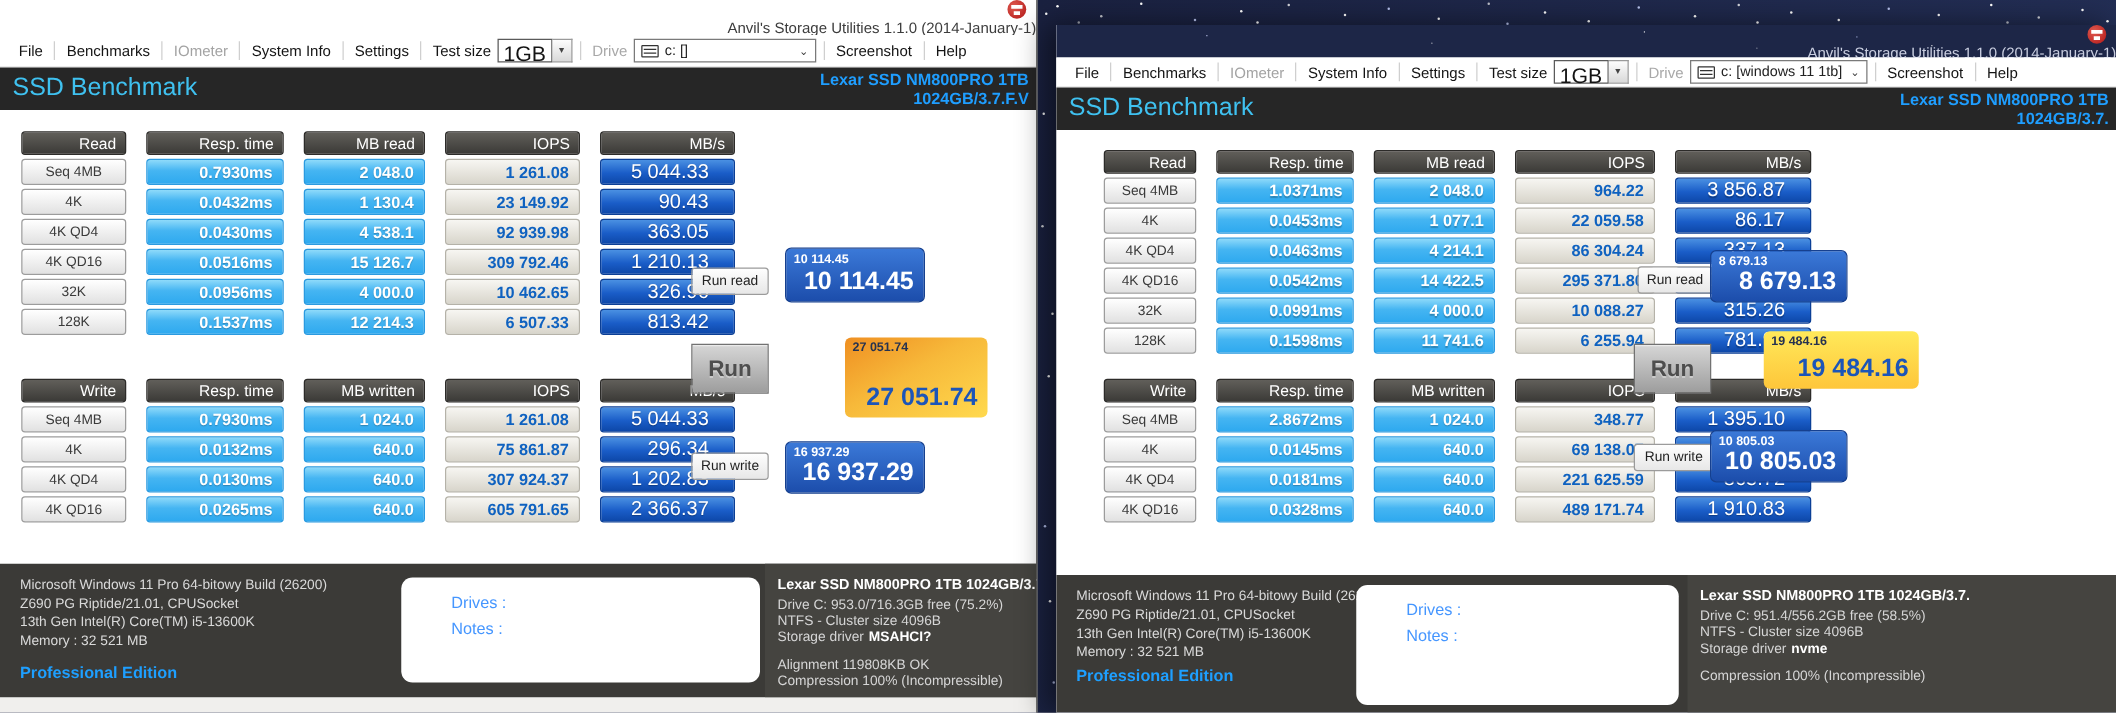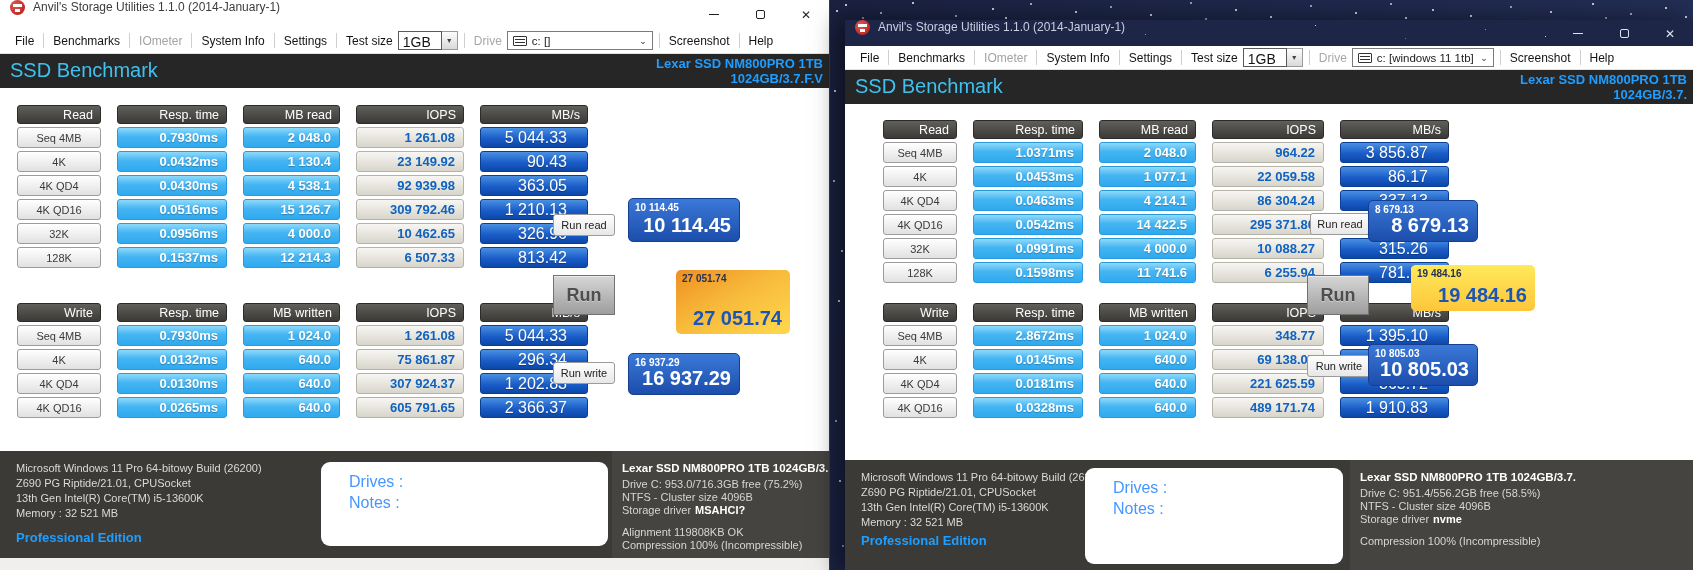--- a/index.html
+++ b/index.html
@@ -16,21 +16,21 @@
       1685px 16px #fff, 862px 17px rgba(255,255,255,.6), 1005px 17px #fff, 1205px 18px #b9c4ef,
       1405px 17px #fff, 1605px 17px rgba(255,255,255,.7),
       836px 10px #fff, 838px 300px #fff, 835px 420px #b9c4ef, 841px 250px #fff,
       833px 180px rgba(255,255,255,.8), 839px 480px #fff, 834px 90px #fff, 842px 545px #b9c4ef; }
 
   .window { position:absolute; background:#fff; overflow:hidden; }
   #win-left { left:0; top:0; width:830px; height:570px; border-right:1px solid #3a3a3a; }
   #win-right { left:845px; top:20px; width:848px; height:550px; box-shadow:-8px 0 22px rgba(0,0,0,.5); }
 
   
-  .titlebar { position:absolute; left:0; right:0; top:0; display:flex; align-items:flex-start; }
+  .titlebar { position:absolute; left:0; right:0; top:0; display:flex; align-items:flex-end;flex-direction:column; }
   #win-left  .titlebar { height:28px; background:#ffffff; }
   #win-right .titlebar { height:26px; background:#1d2647; }
   .tb-stars { position:absolute; left:0; top:0; width:1px; height:1px; border-radius:50%;
     box-shadow:120px 8px #cfd6ff, 300px 14px rgba(255,255,255,.7), 470px 5px #fff,
       560px 18px rgba(255,255,255,.5), 640px 9px #aab4e0, 700px 16px #fff; }
   .app-icon { width:15px; height:15px; border-radius:50%; flex:0 0 15px;
     background:radial-gradient(circle at 35% 35%, #e05a50, #b01515); margin:0 8px 0 10px; position:relative; }
   .app-icon::before { content:""; position:absolute; left:3px; top:4px; width:9px; height:3px; background:#fff; }
   .app-icon::after  { content:""; position:absolute; left:5px; top:9px; width:5px; height:3px; background:#fff; }
   .title-text { font-size:12px; white-space:nowrap; }
@@ -48,21 +48,21 @@
   .menubar { position:absolute; left:0; right:0; display:flex; align-items:center;
     background:#fff; border-bottom:1px solid #e2e2e2; font-size:12px; color:#141414; padding-left:6px; white-space:nowrap; }
   #win-left  .menubar { top:28px; height:26px; }
   #win-right .menubar { top:26px; height:24px; }
   .mi { padding:0 9px; }
   .mi.dim { color:#a3a3a3; }
   .sep { width:1px; height:15px; background:#cfcfcf; flex:0 0 1px; }
   .mlabel { padding:0 5px 0 9px; }
   .mlabel.dim { color:#a8a8a8; }
   .updown { display:flex; align-items:center; margin-right:6px; }
-  .ud-text { width:44px; height:19px; border:1px solid #5a5a5a; background:#fff; font-size:14px; padding:2px 0 0 4px; }
+  .ud-text { width:44px; height:19px; border:1px solid #5a5a5a; background:#fff; font-size:17px; padding:2px 0 0 4px; }
   .ud-btn { width:16px; height:19px; border:1px solid #9a9a9a; border-left:none;
     background:linear-gradient(#fdfdfd,#d9d9d9); font-size:7px; color:#444;
     display:flex; align-items:center; justify-content:center; }
   .combo { display:flex; align-items:center; gap:5px; border:1px solid #7a7a7a; background:#fff;
     height:19px; padding:0 5px; font-size:11.5px; margin-right:6px; color:#222; }
   #win-left  .combo { width:146px; }
   #win-right .combo { width:142px; }
   .drive-ico { width:14px; height:10px; border:1px solid #333; border-radius:1px; position:relative; flex:0 0 14px; }
   .drive-ico::before { content:""; position:absolute; left:1px; right:1px; top:2px; height:1px; background:#333; }
   .drive-ico::after  { content:""; position:absolute; left:1px; right:1px; top:5px; height:1px; background:#333; }
@@ -118,21 +118,21 @@
   .footer { position:absolute; left:0; right:0; background:#3b3a37; color:#dadada; }
   #win-left  .footer { top:451px; height:107px; }
   #win-right .footer { top:440px; height:110px; }
   .sysinfo { position:absolute; left:16px; top:10px; font-size:11px; line-height:15px; white-space:nowrap; }
   .edition { position:absolute; left:16px; color:#1e9fff; font-weight:bold; font-size:13px; }
   #win-left  .edition { top:79px; }
   #win-right .edition { top:73px; }
   .drivesbox { position:absolute; background:#fff; border-radius:9px; }
   #win-left  .drivesbox { left:321px; top:11px; width:287px; height:84px; }
   #win-right .drivesbox { left:240px; top:8px; width:258px; height:96px; }
-  .drivesbox > div { color:#4596ff; font-size:16px; padding-left:28px; line-height:21px; }
+  .drivesbox > div { color:#4596ff; font-size:13px; padding-left:28px; line-height:21px;margin-left:12px; }
   .drivesbox > div:first-child { margin-top:9px; }
   .drivepanel { position:absolute; top:0; bottom:0; background:#454440; padding:11px 6px 0 10px;
     font-size:11px; line-height:13px; color:#d6d6d6; white-space:nowrap; overflow:hidden; }
   #win-left  .drivepanel { left:612px; width:218px; }
   #win-right .drivepanel { left:505px; right:0; }
   .dp-title { font-weight:bold; color:#fff; font-size:11.5px; margin-bottom:3px; }
   .dp-gap { height:9px; }
   .dp-driver b { color:#fff; padding-left:4px; }
   .bstrip { position:absolute; left:0; right:0; top:558px; height:12px; background:#f0efed; }
 </style>

